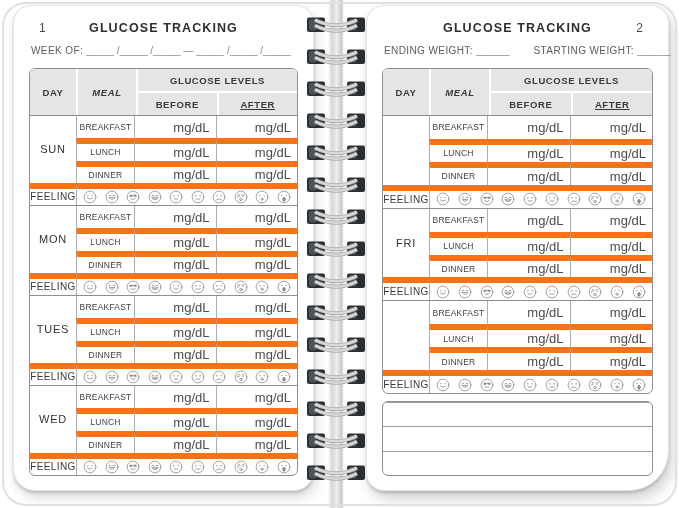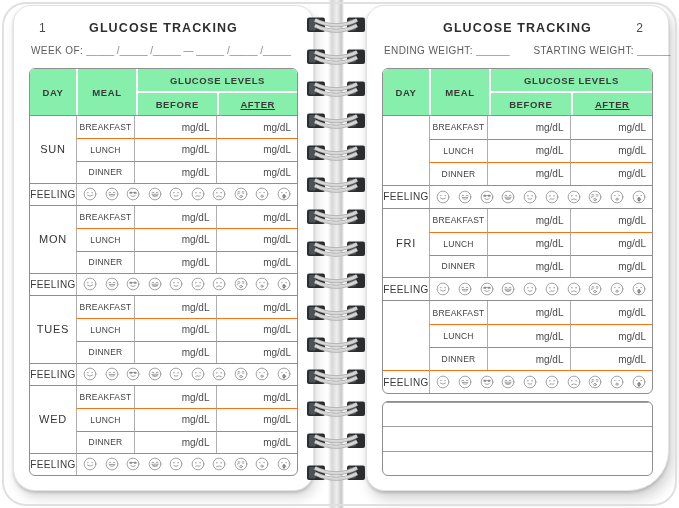--- a/index.html
+++ b/index.html
@@ -27,33 +27,33 @@
 
   .subline{flex:none;height:20px;margin:2px 2px 8px 2px;font-size:10px;color:#5c5c5c;
            letter-spacing:.4px;display:flex;gap:24px;align-items:center;white-space:nowrap;}
   .blanks{color:#8a8a8a;letter-spacing:0;margin-top:28px;}
 
   
   .sheet-table{border:1.6px solid #8e8e8e;border-radius:6px;overflow:hidden;display:flex;flex-direction:column;background:#fff;}
   .grow{flex:1;}
   .rows-3{flex:none;height:324px;}
   .thead{flex:none;display:grid;grid-template-columns:46px 58px 1fr 1fr;grid-template-rows:22px 22px;gap:2px;background:#fff;}
-  .hcell{background:#86efac;display:flex;align-items:center;justify-content:center;
+  .hcell{background:#e5e5e5;display:flex;align-items:center;justify-content:center;
          font-weight:bold;font-size:9.5px;letter-spacing:.6px;color:#3a3a3a;}
-  .h-day{grid-area:1/1/3/2;} .h-meal{grid-area:1/2/3/3;}
+  .h-day{grid-area:1/1/3/2;} .h-meal{grid-area:1/2/3/3;font-style:italic;}
   .h-levels{grid-area:1/3/2/5;} .h-before{grid-area:2/3/3/4;} .h-after{grid-area:2/4/3/5;text-decoration:underline;}
 
   .tbody{flex:1;display:flex;flex-direction:column;}
   .day-unit{flex:1;display:grid;grid-template-columns:46px 58px 1fr 1fr;grid-template-rows:1fr 1fr 1fr 1fr;
             border-top:1.6px solid #8e8e8e;}
   .cell{display:flex;align-items:center;justify-content:center;min-height:0;}
-  .bl{border-left:1px solid #aeaeae;} .bt{border-top:1px solid #f97316;}
+  .bl{border-left:1px solid #aeaeae;} .bt{border-top:6px solid #f97316;}
   .day-cell{font-size:11px;letter-spacing:.8px;color:#333;}
   .meal-cell{font-size:8.5px;letter-spacing:.2px;color:#3f3f3f;}
-  .unit-cell{justify-content:flex-end;padding-right:6px;font-size:10px;color:#4c4c4c;}
+  .unit-cell{justify-content:flex-end;padding-right:6px;font-size:13px;color:#4c4c4c;}
   .feeling-label{font-size:10px;letter-spacing:.4px;color:#3a3a3a;}
   .icons-cell{display:flex;justify-content:space-between;align-items:center;padding:0 6px;}
   .face{display:flex;align-items:center;justify-content:center;}
 
   
   .notes-box{flex:1;margin-top:7px;border:1.6px solid #8e8e8e;border-radius:6px;overflow:hidden;
              display:flex;flex-direction:column;background:#fff;}
   .notes-label{flex:none;height:21px;display:flex;align-items:center;padding-left:9px;
                font-weight:bold;font-size:10px;letter-spacing:.6px;color:#2e2e2e;}
   .notes-lines{flex:1;display:flex;flex-direction:column;}

